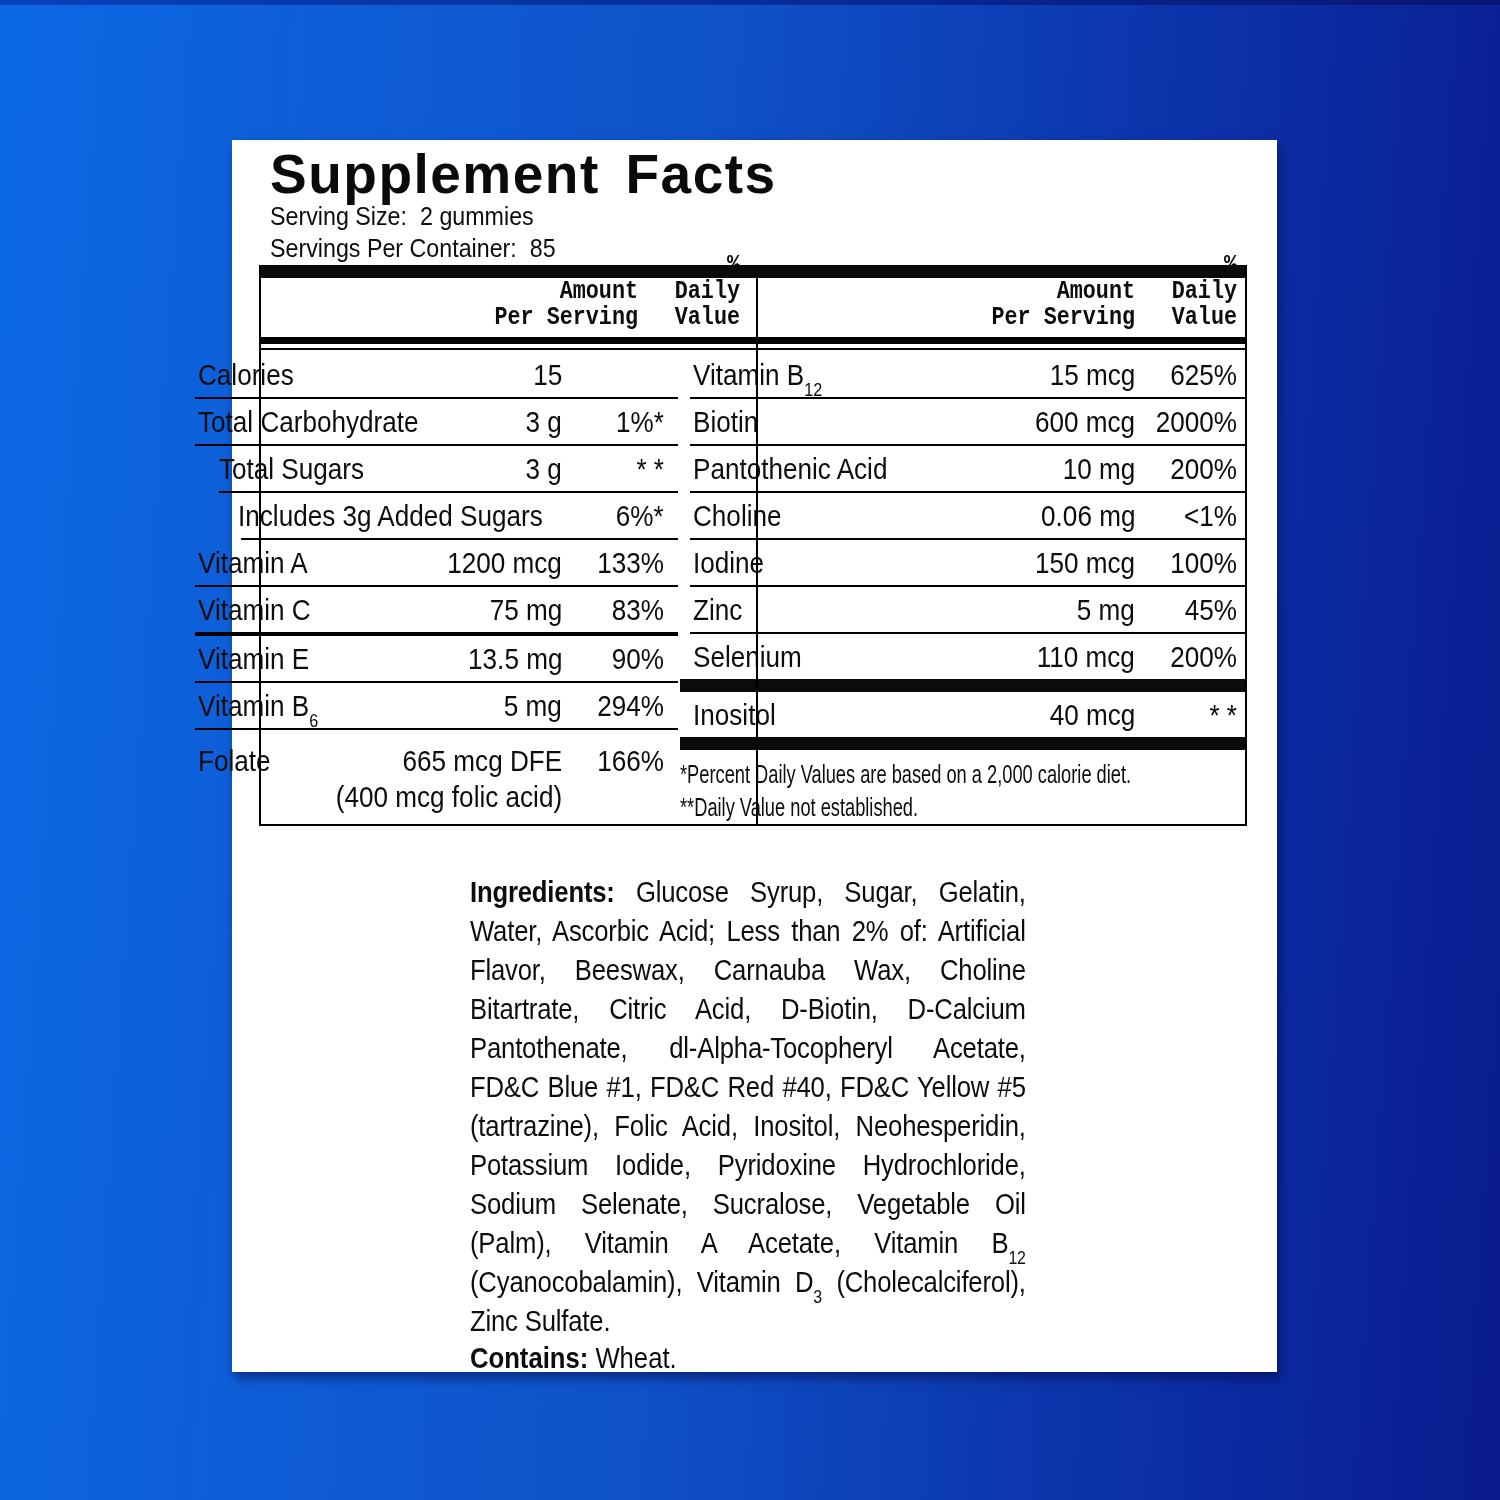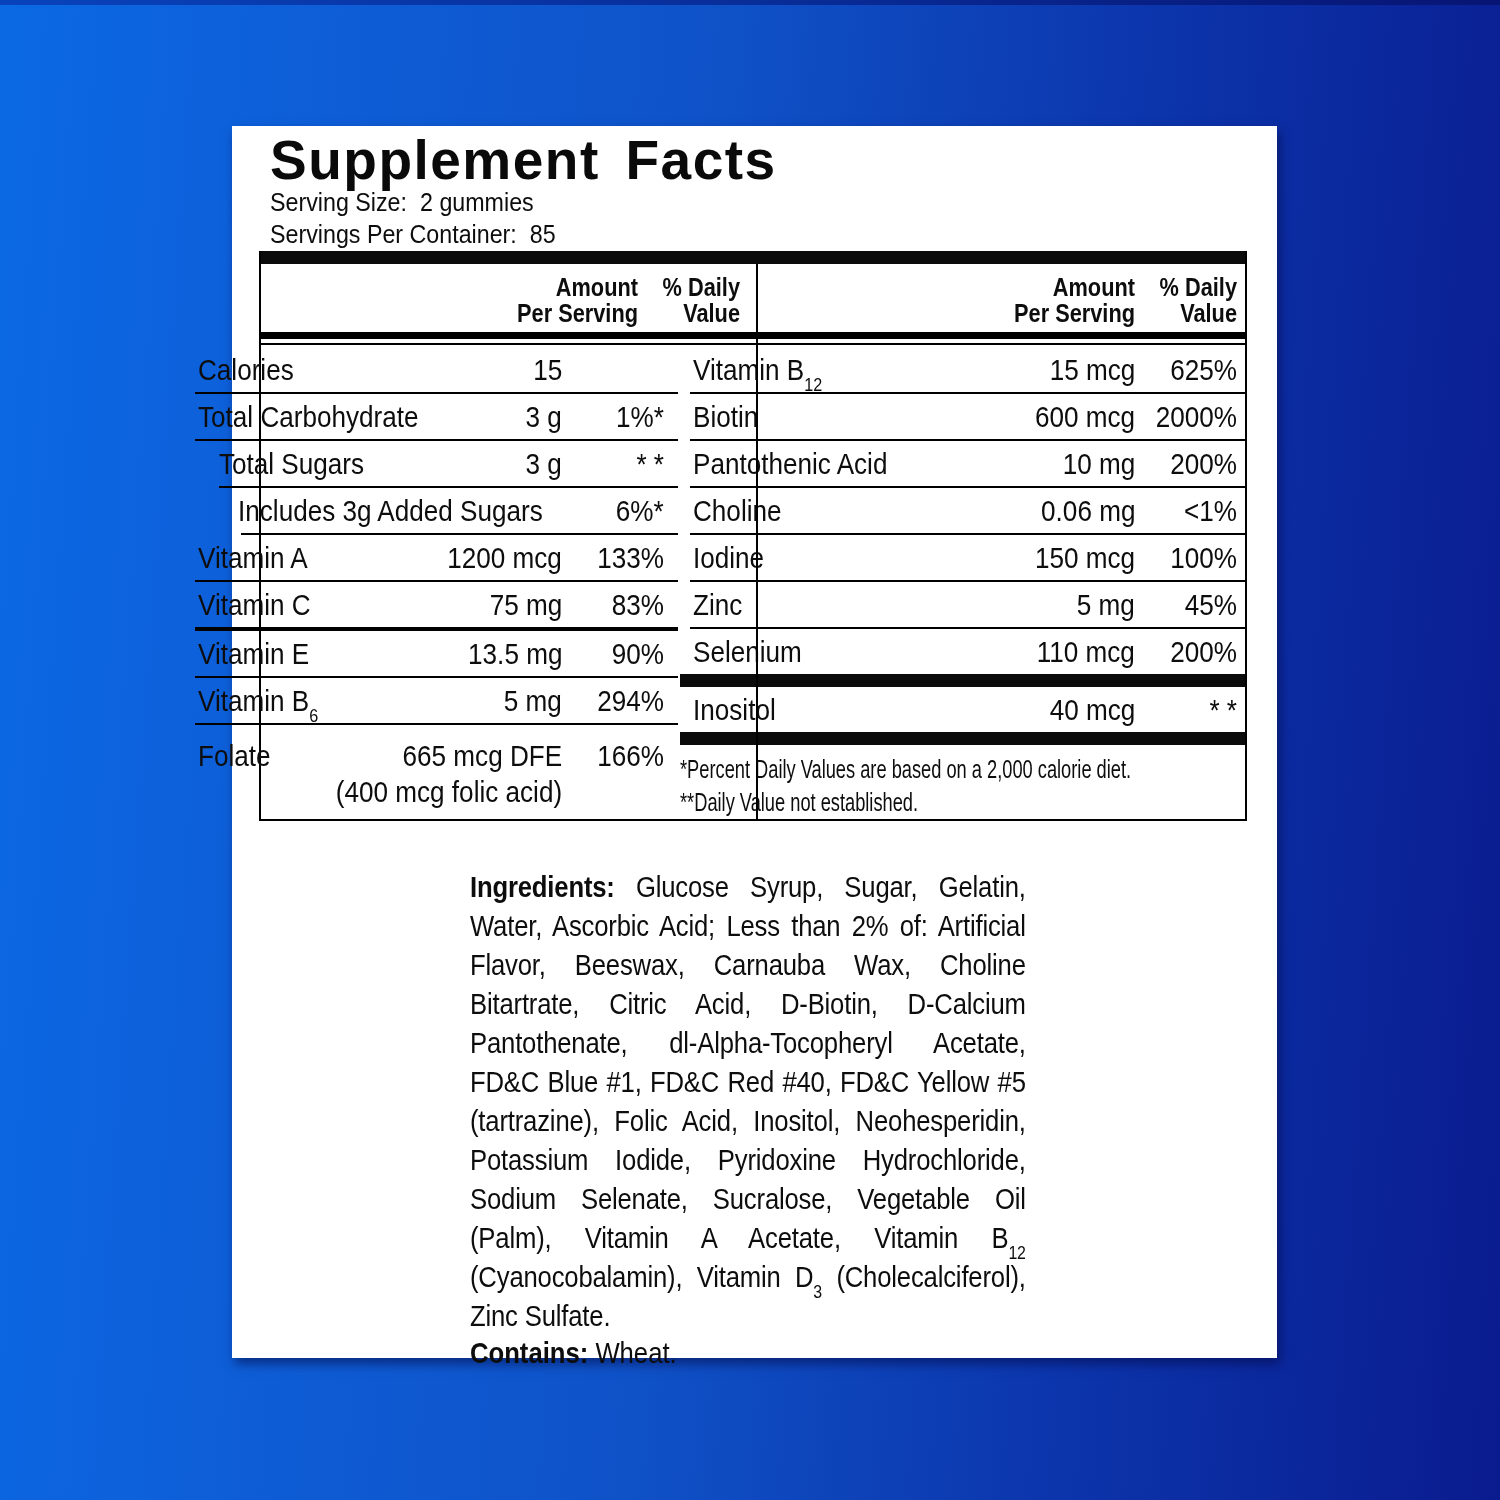--- a/index.html
+++ b/index.html
@@ -8,32 +8,32 @@
   }
   *{margin:0;padding:0;box-sizing:border-box;}
   html,body{width:1500px;height:1500px;overflow:hidden;}
   body{
     font-family:"Liberation Sans","DejaVu Sans",sans-serif;
     background:linear-gradient(94deg,var(--bg-left) 0%,#0E5DD6 22%,var(--bg-mid) 45%,#0C35AC 72%,var(--bg-right) 100%);
     position:relative;color:var(--ink);
   }
   .top-strip{position:absolute;top:0;left:0;width:1500px;height:5px;
     background:linear-gradient(90deg,rgba(8,60,180,.85),rgba(7,18,110,.85));}
-  .panel{position:absolute;left:232px;top:126px;width:1045px;height:1232px;
+  .panel{position:absolute;left:232px;top:140px;width:1045px;height:1232px;
     background:var(--panel);box-shadow:3px 6px 10px rgba(4,10,70,.55);}
   .heading{margin:8px 0 0 38px;font-size:55px;font-weight:bold;letter-spacing:1.5px;word-spacing:9px;line-height:52px;color:#0a0a0a;}
   .serv{margin-left:38px;font-size:25px;line-height:32px;white-space:pre;display:block;}
   .serv .sv{margin-left:14px;}
   .serv-wrap{display:inline-block;transform:scaleX(.93);transform-origin:left top;}
   .sf-table{position:relative;margin:1px 0 0 27px;width:988px;
     border-left:2px solid #000;border-right:2px solid #000;border-bottom:2px solid #000;}
   .bar-top{height:13px;background:#0b0b0b;}
   .bar{height:13px;background:#0b0b0b;}
   .hdr{display:flex;}
-  .hhalf{width:493px;display:flex;align-items:flex-end;height:68px;padding:0 14px 6px 13px;}
+  .hhalf{width:493px;display:flex;align-items:flex-end;height:59px;padding:0 14px 6px 13px;font-family:Liberation Mono, monospace;}
   .hhalf.r{width:489px;margin-left:2px;padding-right:8px;}
   .sp{flex:1;}
   .hamt{text-align:right;font-weight:bold;font-size:25px;line-height:26px;transform:scaleX(.87);transform-origin:right center;}
   .hdv{width:102px;text-align:right;font-weight:bold;font-size:25px;line-height:26px;transform:scaleX(.87);transform-origin:right center;}
   .dblrule{height:15px;background:linear-gradient(to bottom,#000 0 7px,transparent 7px 11px,#000 11px 13px,transparent 13px 15px);}
   .cols{display:flex;align-items:flex-start;justify-content:flex-end;}
   .col{width:493px;}
   .col.right{width:565px;margin-left:2px;}
   .vdiv{position:absolute;left:495px;top:13px;bottom:0;width:2px;background:#000;}
   .row{display:flex;height:45px;font-size:30px;line-height:45px;padding:0 14px 0 13px;white-space:nowrap;}

